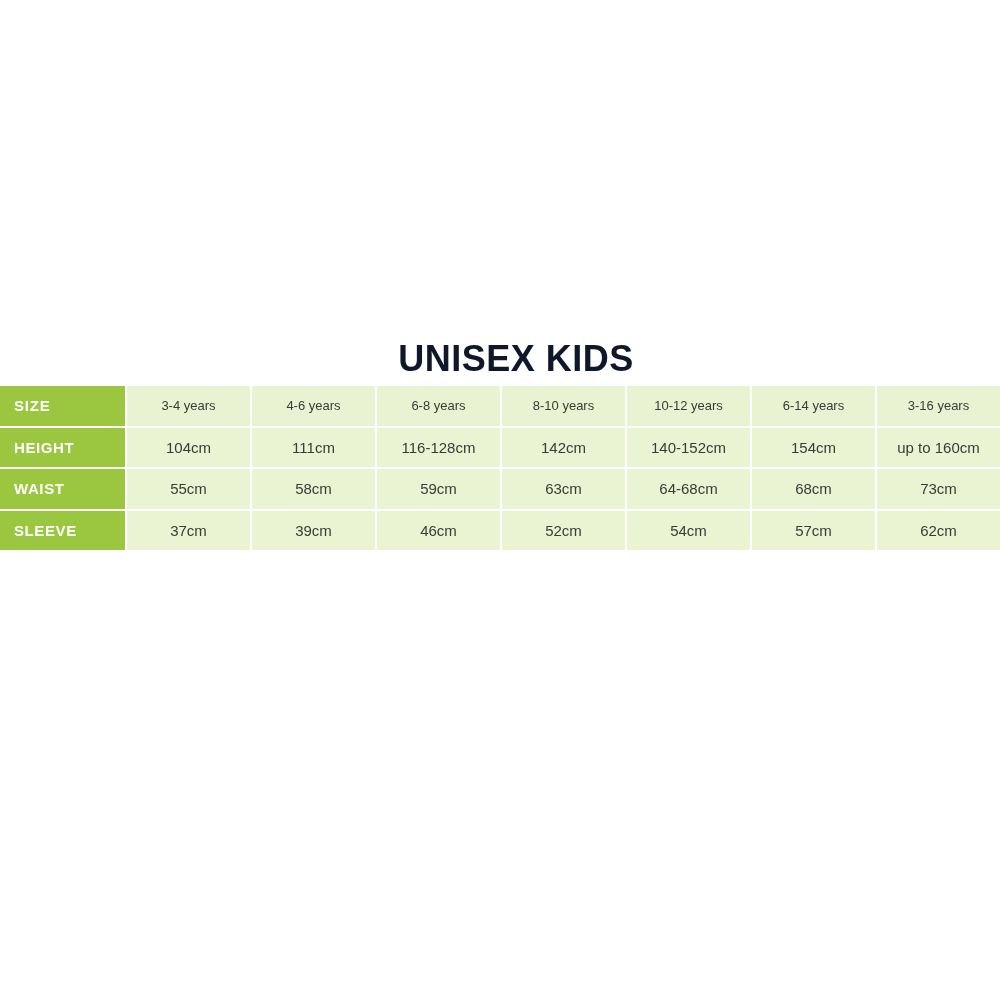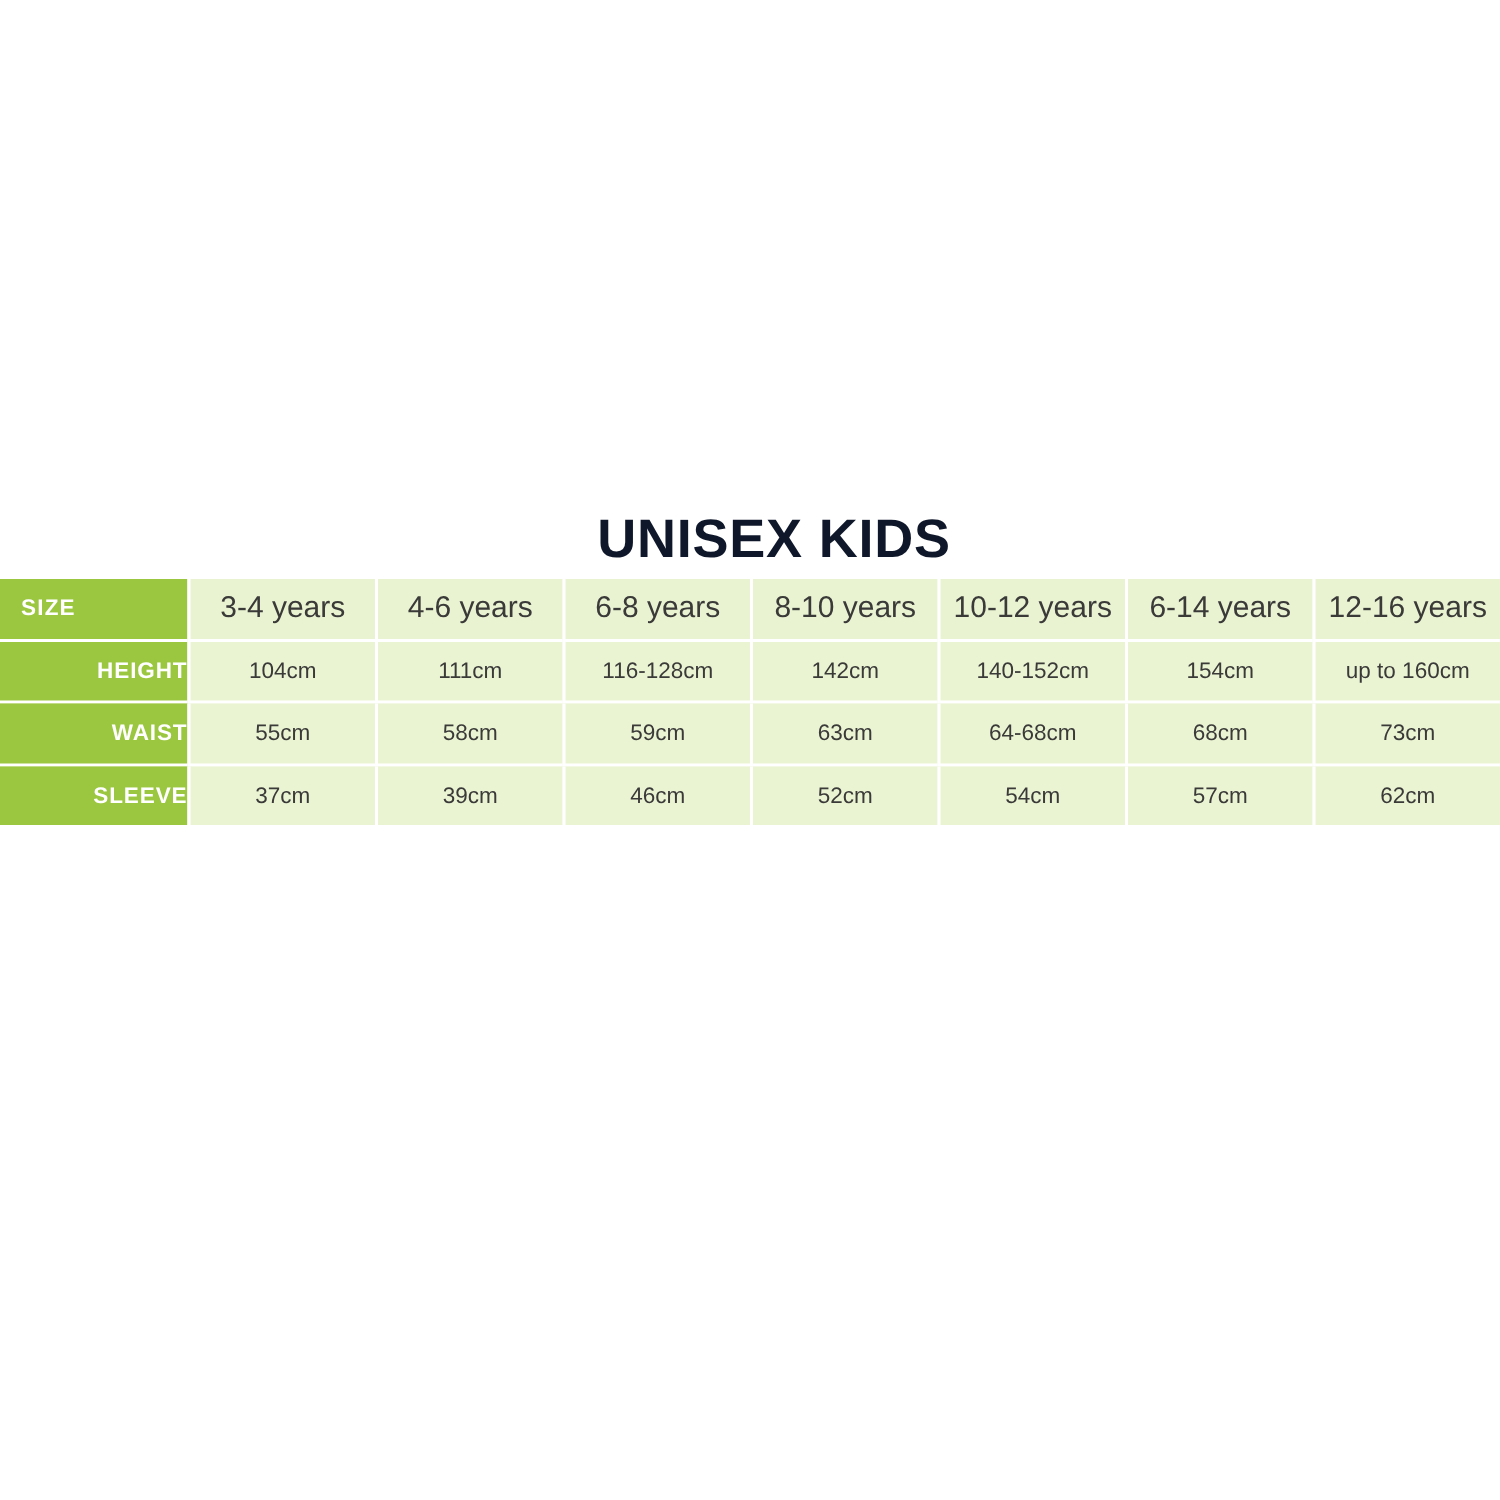--- a/index.html
+++ b/index.html
@@ -65,21 +65,21 @@
     font-family: "Liberation Sans", sans-serif;
   }
 
   
   .row-label {
     background: #9bc63f;
     color: #ffffff;
     font-size: 15px;
     font-weight: bold;
     letter-spacing: 0.6px;
-    text-align: right;
+    text-align: left;
     padding-left: 14px !important;
     border-bottom: 2px solid #ffffff;
   }
   tr:last-child .row-label { border-bottom: none; }
 
   
   .data-cell {
     background: #eaf4d3;
     color: #3a3a38;
     font-size: 15px;
@@ -90,21 +90,21 @@
   }
   tr:last-child .data-cell { border-bottom: none; }
 
   
   tr.alt-row .data-cell { background: #e6f2c9; }
 
   
   .header-cell {
     background: #e9f3d2;
     color: #3a3a38;
-    font-size: 20px;
+    font-size: 13px;
     font-weight: normal;
     border-left: 2px solid #ffffff;
     border-bottom: 2px solid #ffffff;
   }
 
   .header-label {
     background: #9bc63f;
     color: #ffffff;
     font-size: 15px;
     font-weight: bold;
@@ -135,21 +135,21 @@
       </colgroup>
       <thead>
         <tr>
           <th class="header-label">SIZE</th>
           <th class="header-cell">3-4 years</th>
           <th class="header-cell">4-6 years</th>
           <th class="header-cell">6-8 years</th>
           <th class="header-cell">8-10 years</th>
           <th class="header-cell">10-12 years</th>
           <th class="header-cell">6-14 years</th>
-          <th class="header-cell">12-16 years</th>
+          <th class="header-cell">3-16 years</th>
         </tr>
       </thead>
       <tbody>
 
         <tr>
           <td class="row-label">HEIGHT</td>
           <td class="data-cell">104cm</td>
           <td class="data-cell">111cm</td>
           <td class="data-cell">116-128cm</td>
           <td class="data-cell">142cm</td>

